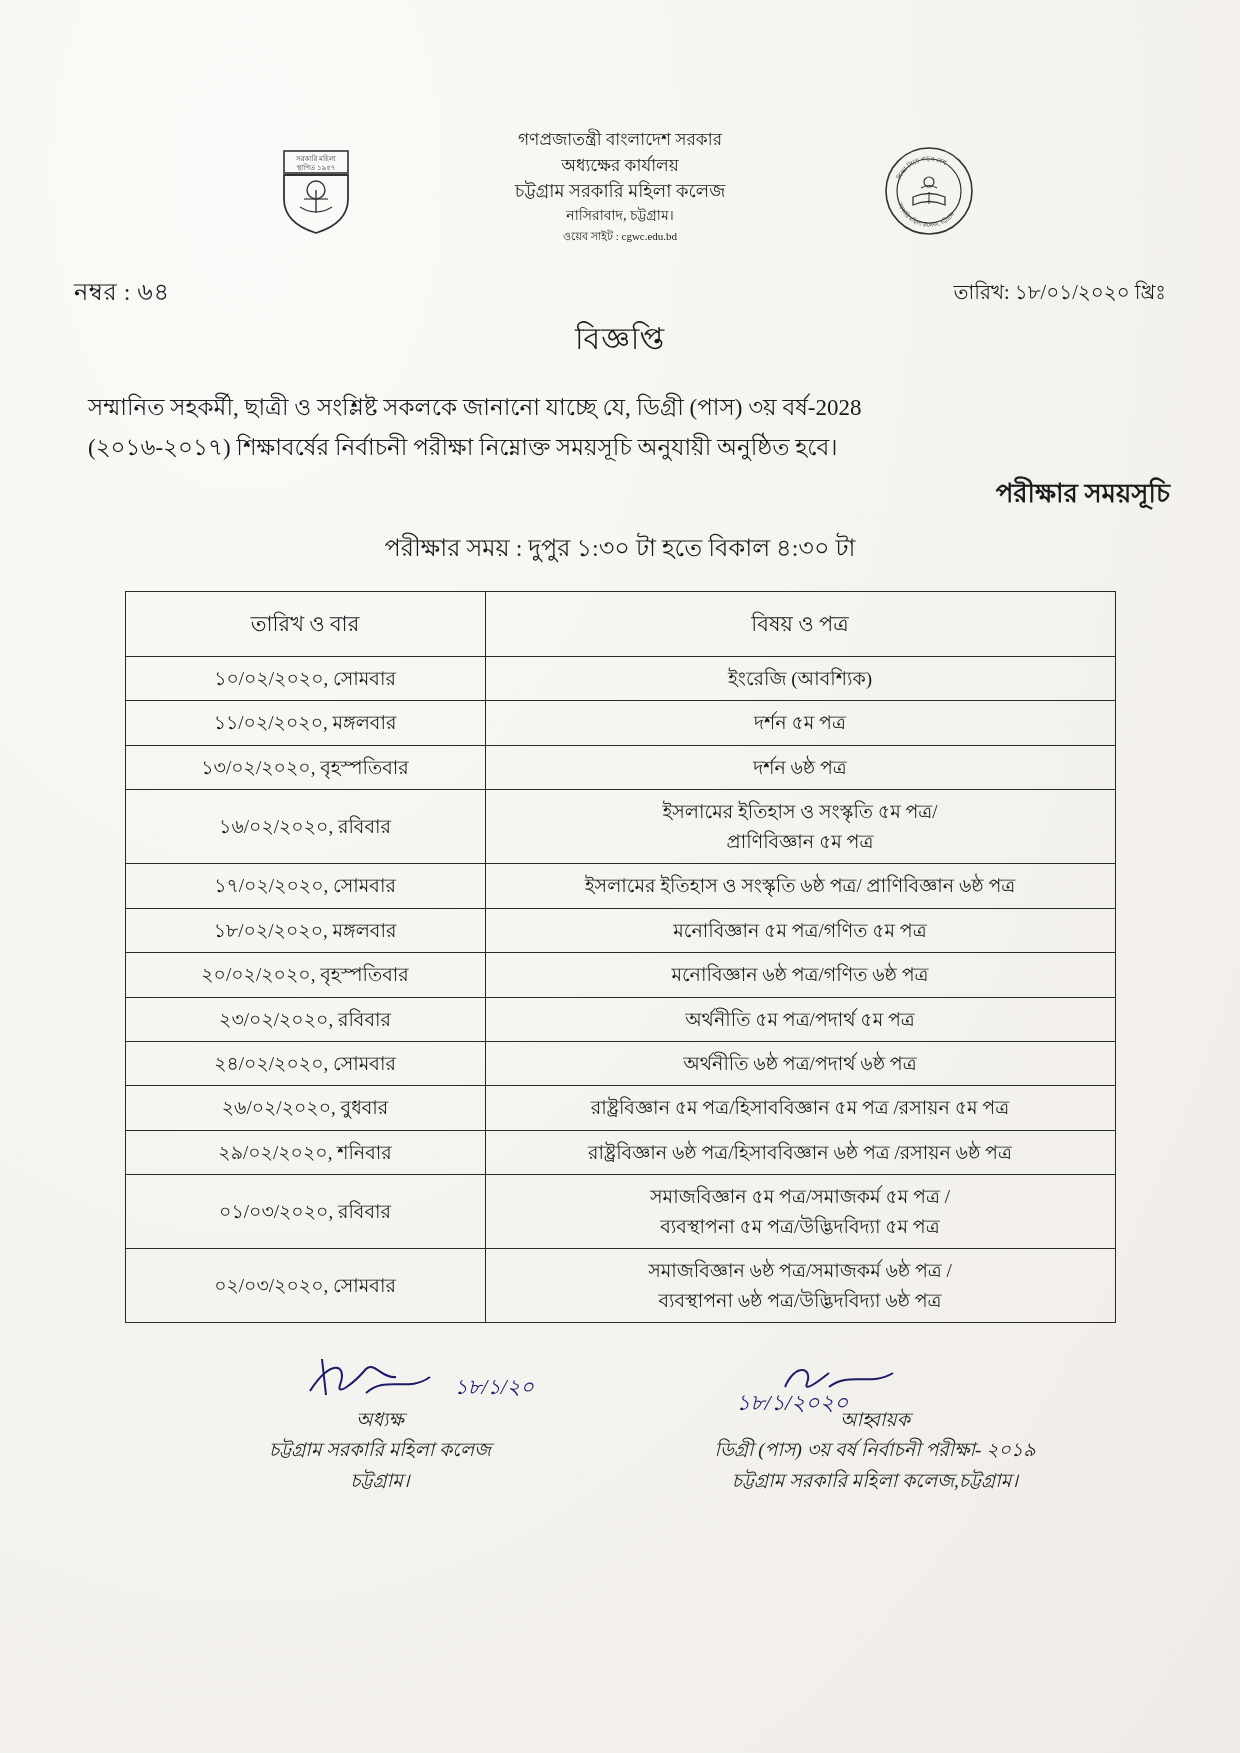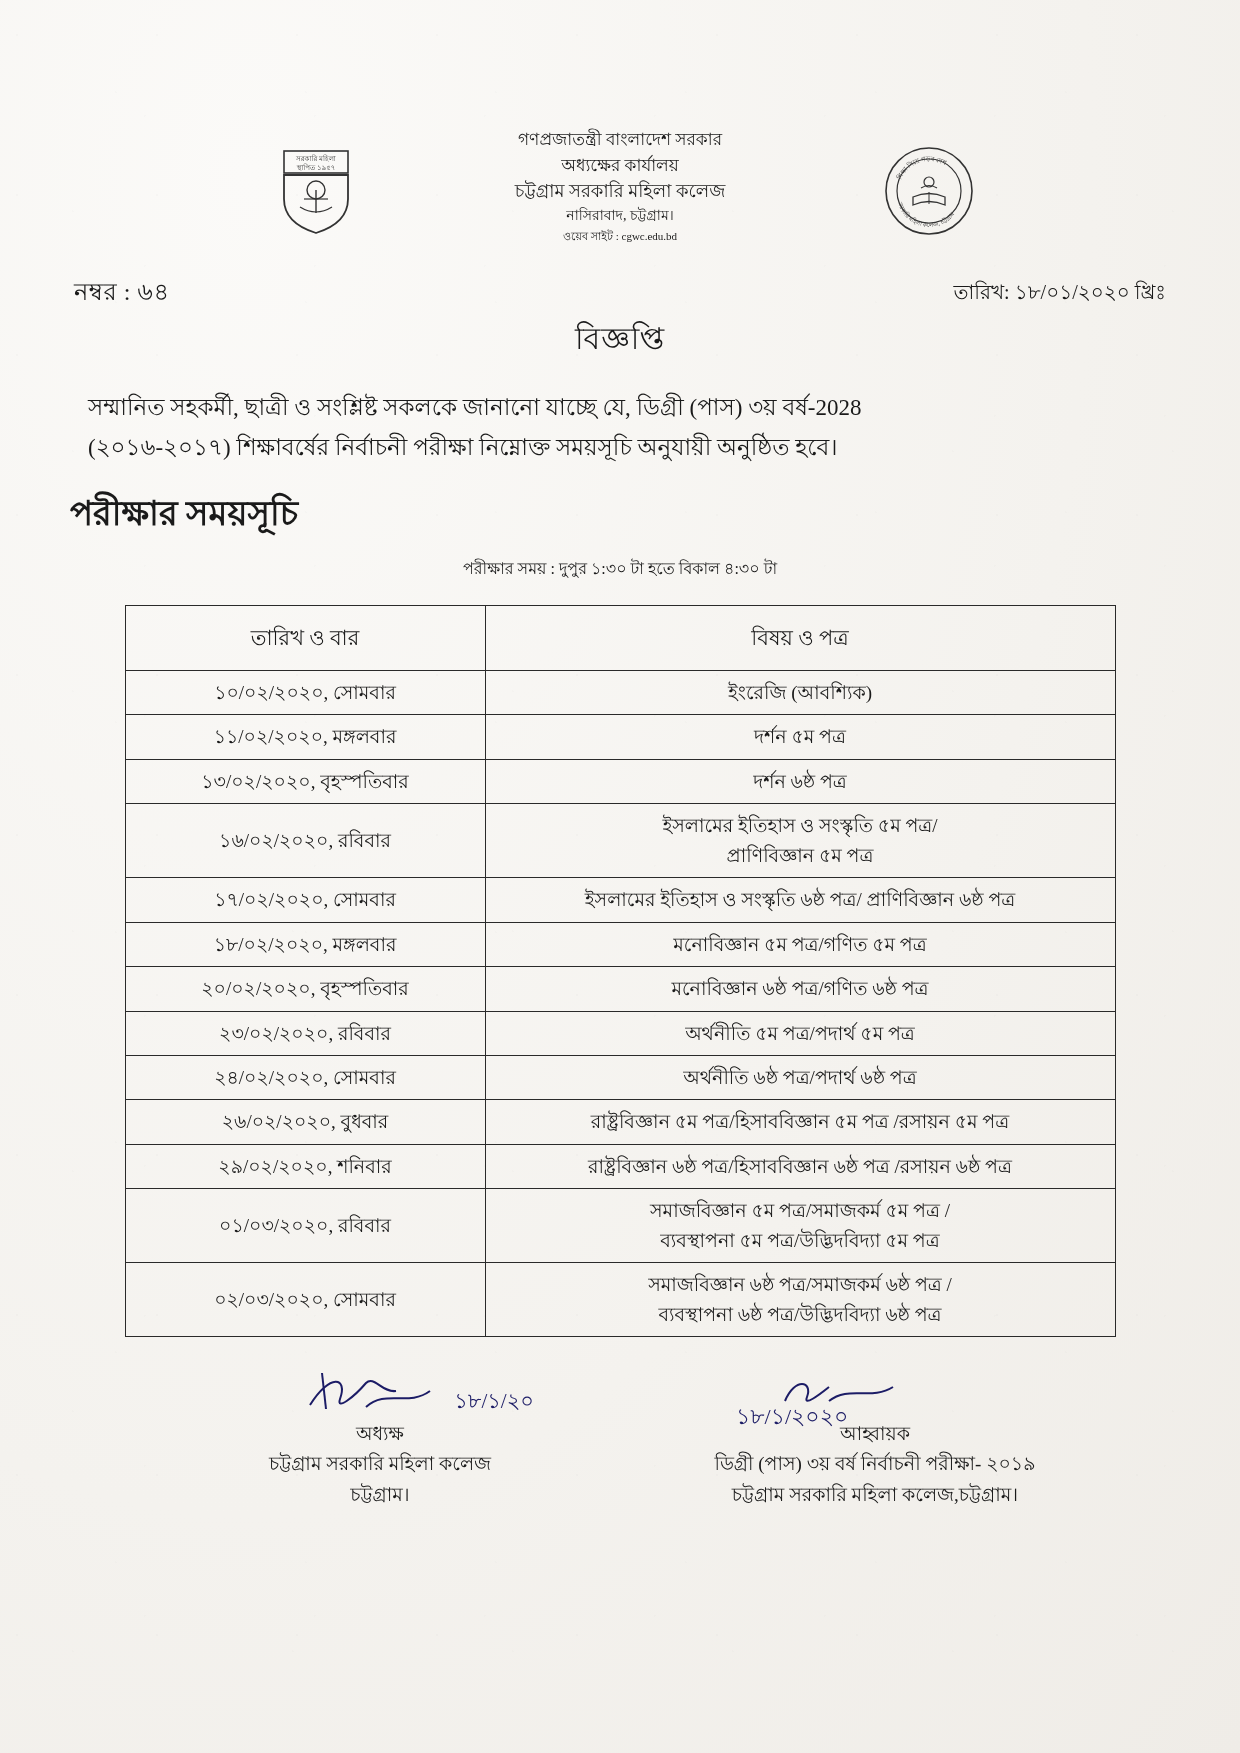--- a/index.html
+++ b/index.html
@@ -99,28 +99,28 @@
   .body-para {
     margin-top: 22px;
     font-size: 23px;
     line-height: 1.75;
     text-align: justify;
     padding: 0 18px;
   }
   .body-para .ln { display: block; }
 
   .sched-title {
-    text-align: left;
-    font-size: 34px;
-    margin-top: 18px;
+    text-align: right;
+    font-size: 26px;
+    margin-top: 4px;
     font-weight: bold;
   }
   .sched-time {
     text-align: center;
-    font-size: 16px;
+    font-size: 24px;
     margin-top: 12px;
   }
 
   
   table.schedule {
     margin: 22px auto 0;
     width: 990px;
     border-collapse: collapse;
     table-layout: fixed;
   }
@@ -141,20 +141,21 @@
   table.schedule col.c-date { width: 360px; }
   table.schedule col.c-sub  { width: 630px; }
   td.sub .l2 { display: block; }
   .row-tall td { padding-top: 14px; padding-bottom: 14px; }
 
   
   .sign-area {
     position: relative;
     margin-top: 30px;
     height: 190px;
+    font-style: italic;
   }
   .sign-block {
     position: absolute;
     text-align: center;
     font-size: 19px;
     line-height: 1.6;
   }
   .sign-left { left: 130px; top: 0; width: 360px; }
   .sign-right { right: 60px; top: 0; width: 470px; }
   .scribble {

